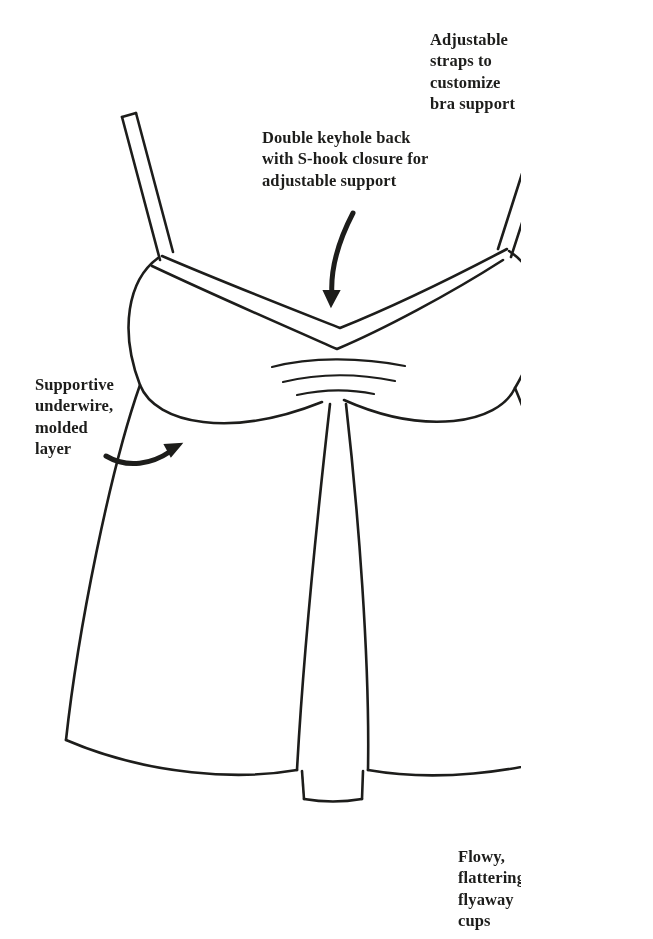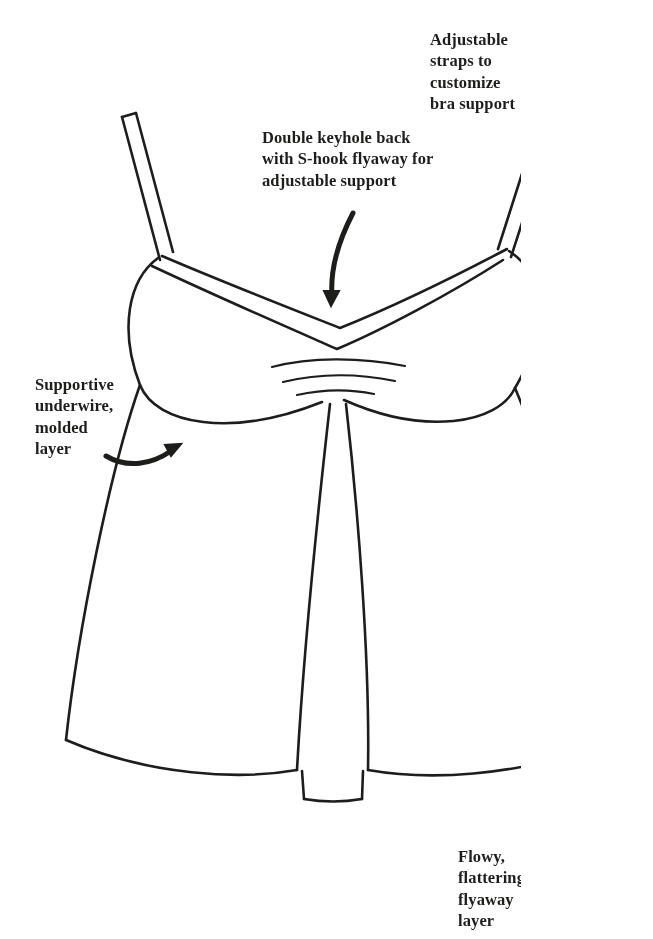--- a/index.html
+++ b/index.html
@@ -118,24 +118,24 @@
         <path d="M569,843 C549,832 542,810 549,794"></path>
         <path d="M551,784 L556,799 L542,797 Z" fill="#1d1d1b" stroke-width="2"></path>
       </g>
     </g>
   </svg>
 
   <div class="label label-straps">Adjustable straps to
 customize bra support</div>
 
   <div class="label label-keyhole">Double keyhole back
-with S-hook flyaway for
+with S-hook closure for
 adjustable support</div>
 
   <div class="label label-underwire">Supportive
 underwire,
 molded
 layer</div>
 
   <div class="label label-flyaway">Flowy, flattering
-flyaway layer</div>
+flyaway cups</div>
 
 </div>
 
 </body></html>

